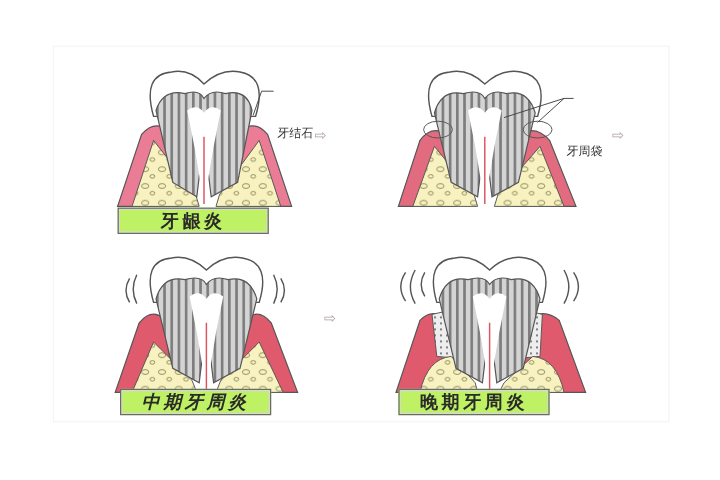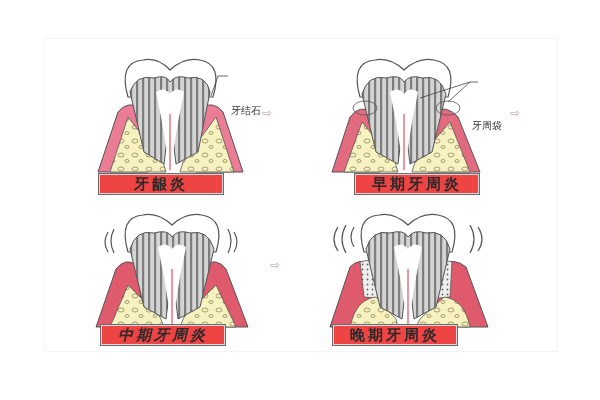--- a/index.html
+++ b/index.html
@@ -1,20 +1,20 @@
 <!DOCTYPE html>
 <html><head>
 <meta charset="utf-8">
 <style>
   html,body{margin:0;padding:0;background:#ffffff;}
   body{width:600px;height:400px;position:relative;overflow:hidden;font-family:"DejaVu Sans",sans-serif;}
   .frame{position:absolute;left:44px;top:38px;width:512px;height:312px;border:1px solid #f4f4f4;background:#ffffff;}
   .panel{position:absolute;width:200px;height:160px;}
   .panel svg{position:absolute;left:0;top:0;}
-  .label-box{position:absolute;background:#ef4444;border:1.5px solid #6a6a6a;box-shadow:0 0 0 1px #d8d8d8 inset;
+  .label-box{position:absolute;background:#bef264;border:1.5px solid #6a6a6a;box-shadow:0 0 0 1px #d8d8d8 inset;
     display:flex;align-items:center;justify-content:center;font-weight:bold;font-size:15px;color:#2a2a2a;letter-spacing:3px;}
   .callout{position:absolute;font-size:10px;color:#333;white-space:nowrap;}
   .arrow{position:absolute;font-size:12px;color:#b0a0a6;}
 </style>
 </head>
 <body>
 
 <div class="frame"></div>
 
 <div class="panel" style="left:88px;top:52px;">
@@ -69,21 +69,20 @@
     <path d="M150,120 L130,70 L95,110 L92,120 Z" fill="url(#bonep2)" stroke="#555" stroke-width="0.8"></path>
     <path d="M40,45 Q30,10 55,8 Q70,5 84,18 Q98,5 114,8 Q138,12 128,45 Z" fill="#fff" stroke="#555" stroke-width="1.2"></path>
     <path d="M42,42 Q48,22 66,26 Q80,22 84,30 Q90,22 102,26 Q120,22 126,42 L112,100 L90,112 L84,62 L78,112 L56,100 Z" fill="url(#stripes2)" stroke="#555" stroke-width="1"></path>
     <path d="M70,40 Q78,34 84,42 Q90,34 98,40 L92,70 L84,118 L76,70 Z" fill="#fff"></path>
     <line x1="84" y1="62" x2="84" y2="118" stroke="#e05060" stroke-width="1.2"></line>
     <ellipse cx="45" cy="56" rx="12" ry="7" fill="none" stroke="#555" stroke-width="0.8"></ellipse>
     <ellipse cx="128" cy="56" rx="12" ry="7" fill="none" stroke="#555" stroke-width="0.8"></ellipse>
     <path d="M128,50 L150,30 L158,30 M100,46 L150,30" fill="none" stroke="#444" stroke-width="0.8"></path>
   </svg>
   <div class="callout" style="left:152px;top:36px;margin-top:31px;">牙周袋</div>
-  <div class="label-box" style="left:34px;top:121px;width:124px;height:20px;">早期牙周炎</div>
 </div>
 
 <div class="panel" style="left:88px;top:207px;">
   <svg width="200" height="160" viewBox="0 0 200 160">
     <defs>
       <pattern id="stripes3" width="6" height="6" patternUnits="userSpaceOnUse">
         <rect width="6" height="6" fill="#d4d4d4"></rect>
           <rect width="2.2" height="6" fill="#7d7d7d"></rect>
       </pattern>
       <pattern id="bonep3" width="14" height="14" patternUnits="userSpaceOnUse">

